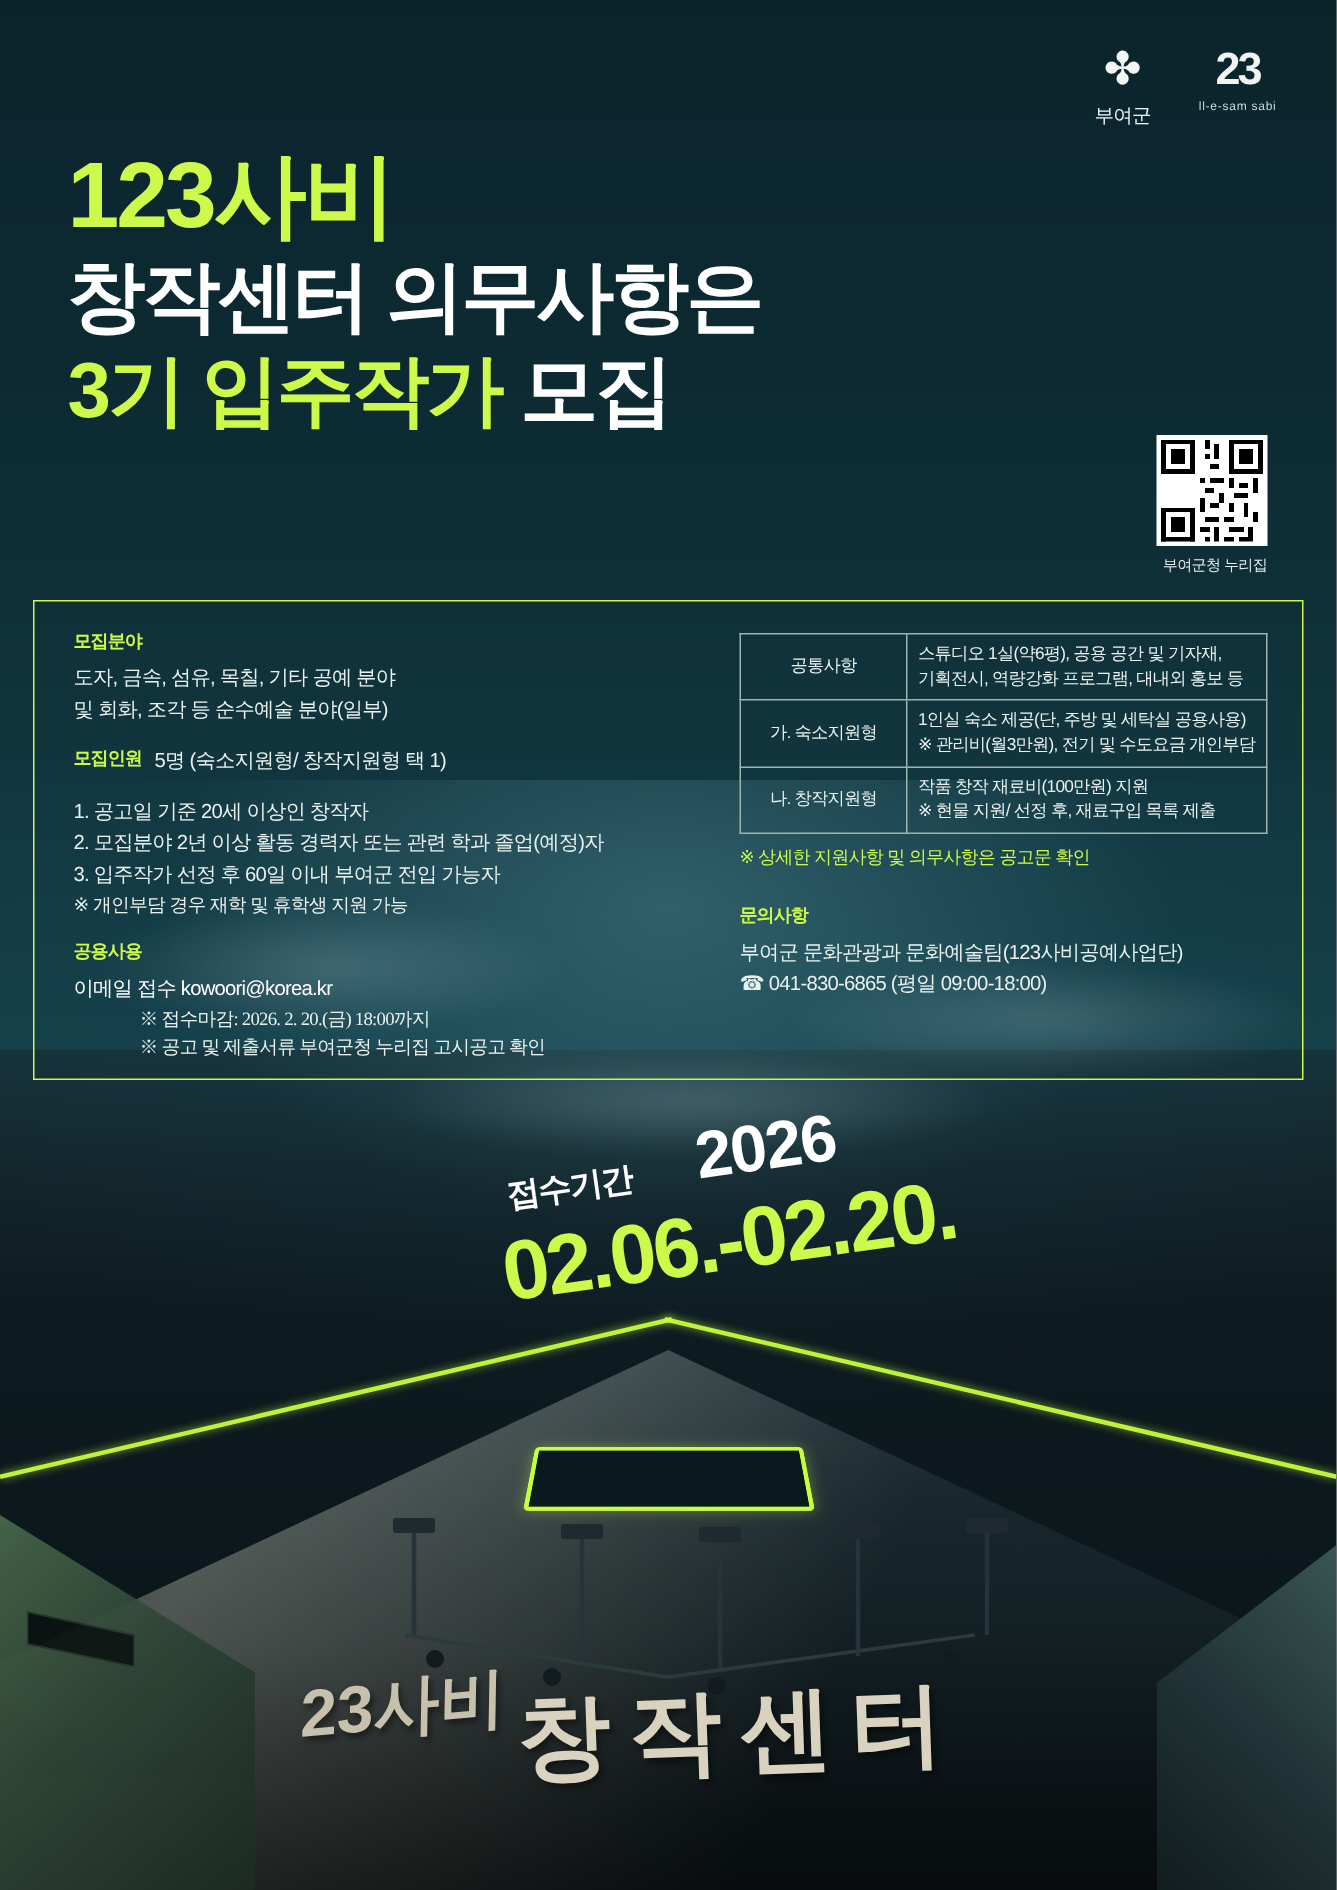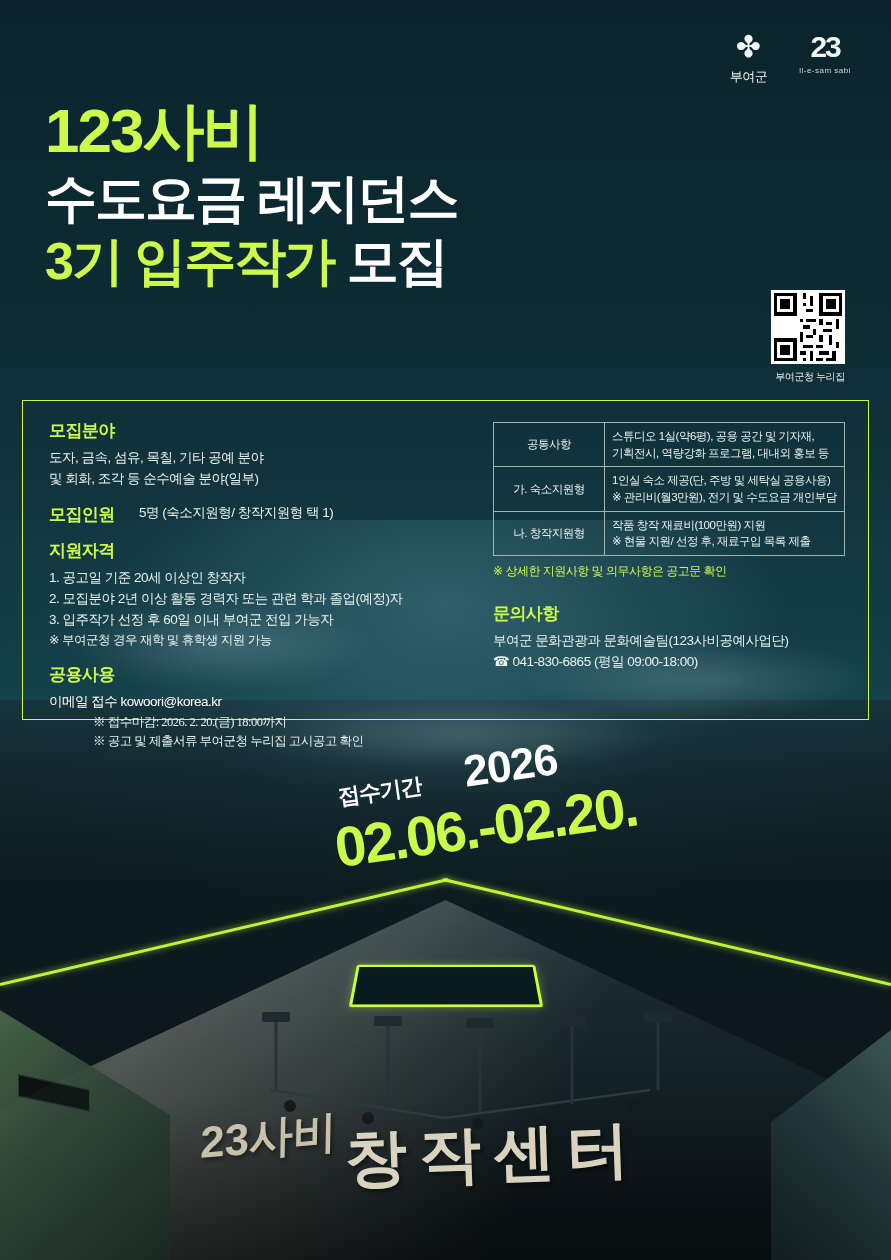--- a/index.html
+++ b/index.html
@@ -112,22 +112,22 @@
   .qr-cap{font-size:10px;color:#e7eceb;margin-top:6px;letter-spacing:-.4px;}
   
   .panel{
     position:absolute;left:22px;top:400px;width:847px;height:320px;
     border:1px solid #cdf94b;
     box-sizing:border-box;
   }
   .panel-inner{position:relative;width:100%;height:100%;}
   .col-l{position:absolute;left:26px;top:18px;width:420px;color:#eaf2ef;}
   .col-r{position:absolute;left:470px;top:18px;width:360px;color:#eaf2ef;}
-  .h{color:#cdf94b;font-weight:700;font-size:17px;letter-spacing:-.6px;margin-bottom:6px;}
-  .h.inline{display:inline-block;margin-right:20px;margin-bottom:0;vertical-align:top;}
+  .h{color:#cdf94b;font-weight:700;font-size:12px;letter-spacing:-.6px;margin-bottom:6px;}
+  .h.inline{display:inline-block;margin-right:4px;margin-bottom:0;vertical-align:top;}
   .t{font-size:13.5px;line-height:1.55;letter-spacing:-.5px;color:#e9f1ee;}
   .t.small{font-size:12.5px;}
   .blk{margin-bottom:13px;}
   .blk:last-child{margin-bottom:0;}
   .indent{margin-left:44px;font-family:Liberation Serif, serif;}
   .email{color:#ffffff;}
   table.supp{
     border-collapse:collapse;width:352px;margin-top:3px;
   }
   table.supp td{
@@ -206,21 +206,21 @@
       <span class="nm">부여군</span>
     </div>
     <div class="logo-sabi">
       <span class="mark">23</span>
       <span class="nm">ll-e-sam sabi</span>
     </div>
   </div>
 
   <div class="title">
     <div class="l1">123사비</div>
-    <div class="l2">수도요금 레지던스</div>
+    <div class="l2">창작센터 의무사항은</div>
     <div class="l3">
       <span class="hl">3기 입주작가</span>
       <span class="wh">모집</span>
     </div>
   </div>
 
   <div class="qr-wrap">
     <div class="qr">
       <svg width="68" height="68" viewBox="0 0 21 21" shape-rendering="crispEdges">
         <rect width="21" height="21" fill="#fff"></rect>
@@ -281,25 +281,24 @@
           <div class="t">도자, 금속, 섬유, 목칠, 기타 공예 분야</div>
           <div class="t">및 회화, 조각 등 순수예술 분야(일부)</div>
         </div>
 
         <div class="blk">
           <span class="h inline">모집인원</span>
           <span class="t">5명 (숙소지원형/ 창작지원형 택 1)</span>
         </div>
 
         <div class="blk">
-          <div class="h">지원자격</div>
           <div class="t">1. 공고일 기준 20세 이상인 창작자</div>
           <div class="t">2. 모집분야 2년 이상 활동 경력자 또는 관련 학과 졸업(예정)자</div>
           <div class="t">3. 입주작가 선정 후 60일 이내 부여군 전입 가능자</div>
-          <div class="t small">※ 부여군청 경우 재학 및 휴학생 지원 가능</div>
+          <div class="t small">※ 개인부담 경우 재학 및 휴학생 지원 가능</div>
         </div>
 
         <div class="blk">
           <div class="h">공용사용</div>
           <div class="t email">이메일 접수  kowoori@korea.kr</div>
           <div class="t small indent">※ 접수마감: 2026. 2. 20.(금) 18:00까지</div>
           <div class="t small indent">※ 공고 및 제출서류 부여군청 누리집 고시공고 확인</div>
         </div>
       </div>
 

